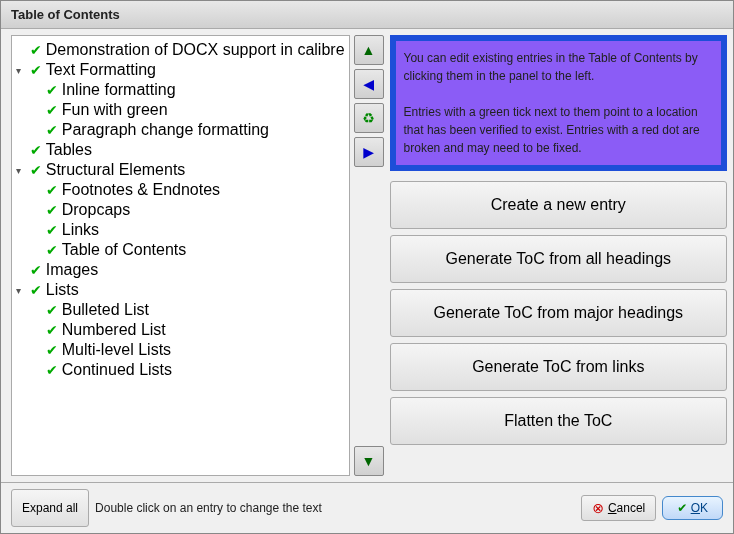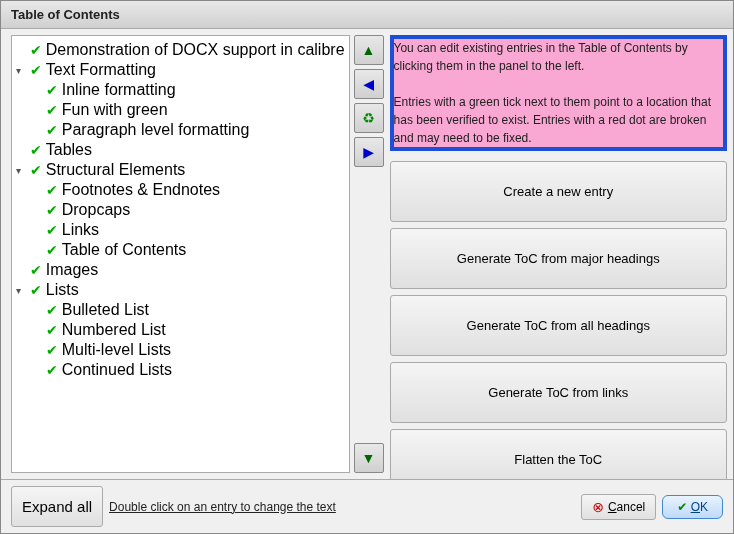--- a/index.html
+++ b/index.html
@@ -97,65 +97,65 @@
     .nav-btn.recycle { color: #008800; }
     .nav-btn.right-arrow { color: #0000cc; }
     .nav-btn.down-arrow { color: #006600; }
     .right-panel {
       width: 340px;
       display: flex;
       flex-direction: column;
       gap: 6px;
     }
     .description-box {
-      background: #f9a8d4;
-      border: 4px solid #1d4ed8;
+      background: #8b5cf6;
+      border: 6px solid #1d4ed8;
+      padding: 8px;
       font-size: 12px;
       line-height: 1.5;
       color: #222;
       flex-shrink: 0;
     }
     .action-buttons {
       display: flex;
       flex-direction: column;
       gap: 6px;
       flex: 1;
       justify-content: flex-start;
       padding-top: 4px;
     }
     .action-btn {
       background: linear-gradient(to bottom, #f5f5f5, #e0e0e0);
       border: 1px solid #aaa;
-      padding: 22px 10px;
-      font-size: 13px;
+      padding: 14px 10px;
+      font-size: 16px;
       cursor: pointer;
       text-align: center;
       border-radius: 3px;
     }
     .dialog-footer {
       display: flex;
       align-items: center;
       padding: 6px 10px;
       border-top: 1px solid #aaa;
       background: #f0f0f0;
       gap: 6px;
     }
     .footer-btn {
       background: linear-gradient(to bottom, #f5f5f5, #e0e0e0);
       border: 1px solid #aaa;
       padding: 11px 10px;
-      font-size: 15px;
+      font-size: 12px;
       cursor: pointer;
       border-radius: 3px;
     }
     .footer-hint {
       font-size: 12px;
       color: #222;
       flex: 1;
-      text-decoration: underline;
     }
     .ok-btn {
       background: linear-gradient(to bottom, #e8f4ff, #c0d8f8);
       border: 1px solid #4488cc;
       padding: 4px 14px;
       font-size: 12px;
       cursor: pointer;
       border-radius: 6px;
       color: #004488;
     }
@@ -212,21 +212,21 @@
             <span class="item-label">Inline formatting</span>
           </div>
           <div class="tree-item" style="padding-left: 16px;">
             <span class="expand-arrow"></span>
             <span class="check-icon">✔</span>
             <span class="item-label">Fun with green</span>
           </div>
           <div class="tree-item" style="padding-left: 16px;">
             <span class="expand-arrow"></span>
             <span class="check-icon">✔</span>
-            <span class="item-label">Paragraph level formatting</span>
+            <span class="item-label">Paragraph change formatting</span>
           </div>
           <div class="tree-item" style="padding-left: 0px;">
             <span class="expand-arrow"></span>
             <span class="check-icon">✔</span>
             <span class="item-label">Tables</span>
           </div>
           <div class="tree-item" style="padding-left: 0px;">
             <span class="expand-arrow">▾</span>
             <span class="check-icon">✔</span>
             <span class="item-label">Structural Elements</span>
@@ -299,24 +299,24 @@
         <p>You can edit existing entries in the Table of Contents by clicking them in the panel to the left.</p>
         <br>
         <p>Entries with a green tick next to them point to a location that has been verified to exist. Entries with a red dot are broken and may need to be fixed.</p>
       </div>
 
       <div class="action-buttons">
         <button class="action-btn">
           <span>Create a new entry</span>
         </button>
         <button class="action-btn">
+          <span>Generate ToC from all headings</span>
+        </button>
+        <button class="action-btn">
           <span>Generate ToC from major headings</span>
-        </button>
-        <button class="action-btn">
-          <span>Generate ToC from all headings</span>
         </button>
         <button class="action-btn">
           <span>Generate ToC from links</span>
         </button>
         <button class="action-btn">
           <span>Flatten the ToC</span>
         </button>
       </div>
     </div>
   </div>

